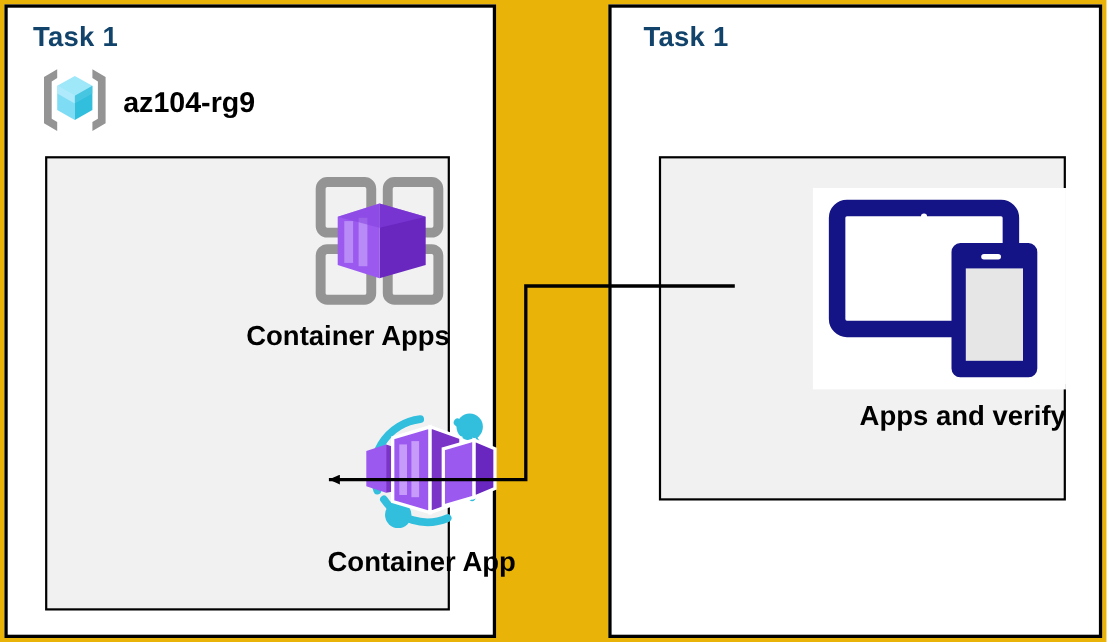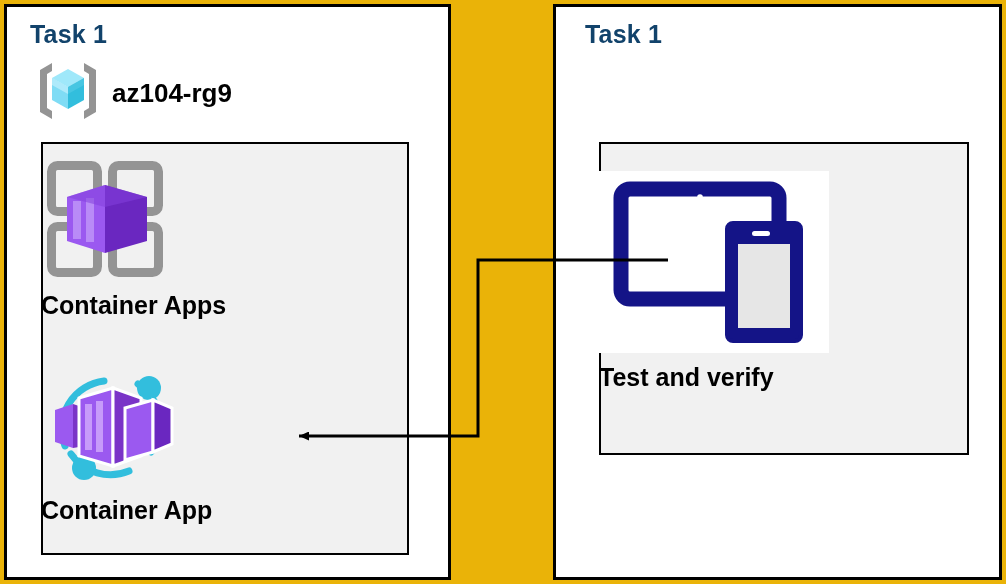--- a/index.html
+++ b/index.html
@@ -64,21 +64,21 @@
     box-sizing: border-box;
   }
   #task1-panel { left: 41px;  top: 142px; width: 368px; height: 413px; }
   #task2-panel { left: 599px; top: 142px; width: 370px; height: 313px; }
 
   
   .node {
     position: absolute;
     display: flex;
     flex-direction: column;
-    align-items: flex-start;
+    align-items: flex-end;
   }
   .node-label {
     font-size: 25px;
     font-weight: bold;
     color: #000000;
     text-align: center;
     line-height: 1.12;
     white-space: nowrap;
   }
 
@@ -207,21 +207,21 @@
         <rect x="22" y="18" width="158" height="110" rx="9" ry="9" fill="none" stroke="#141487" stroke-width="15"></rect>
         <circle cx="101" cy="26" r="2.8" fill="#ffffff"></circle>
         <rect x="83" y="114" width="36" height="6" rx="3" ry="3" fill="#ffffff"></rect>
 
         <rect x="128" y="52" width="74" height="118" rx="6" ry="6" fill="#141487" stroke="#141487" stroke-width="4"></rect>
         <rect x="139" y="73" width="52" height="84" fill="#e6e6e6"></rect>
         <rect x="153" y="60" width="18" height="5" rx="2.5" ry="2.5" fill="#ffffff"></rect>
       </svg>
     </span>
     <div class="node-label">
-      <div>Test and verify</div>
+      <div>Apps and verify</div>
     </div>
   </div>
 
   <svg id="connector" aria-hidden="true">
     <defs>
       <marker id="arrowhead" markerWidth="11" markerHeight="9" refX="10" refY="4.5" orient="auto" markerUnits="userSpaceOnUse">
         <path d="M10,4.5 L0,0 L0,9 Z" fill="#000000"></path>
       </marker>
     </defs>
     <polyline points="668,260 478,260 478,436 299,436" fill="none" stroke="#000000" stroke-width="3" marker-end="url(#arrowhead)"></polyline>

